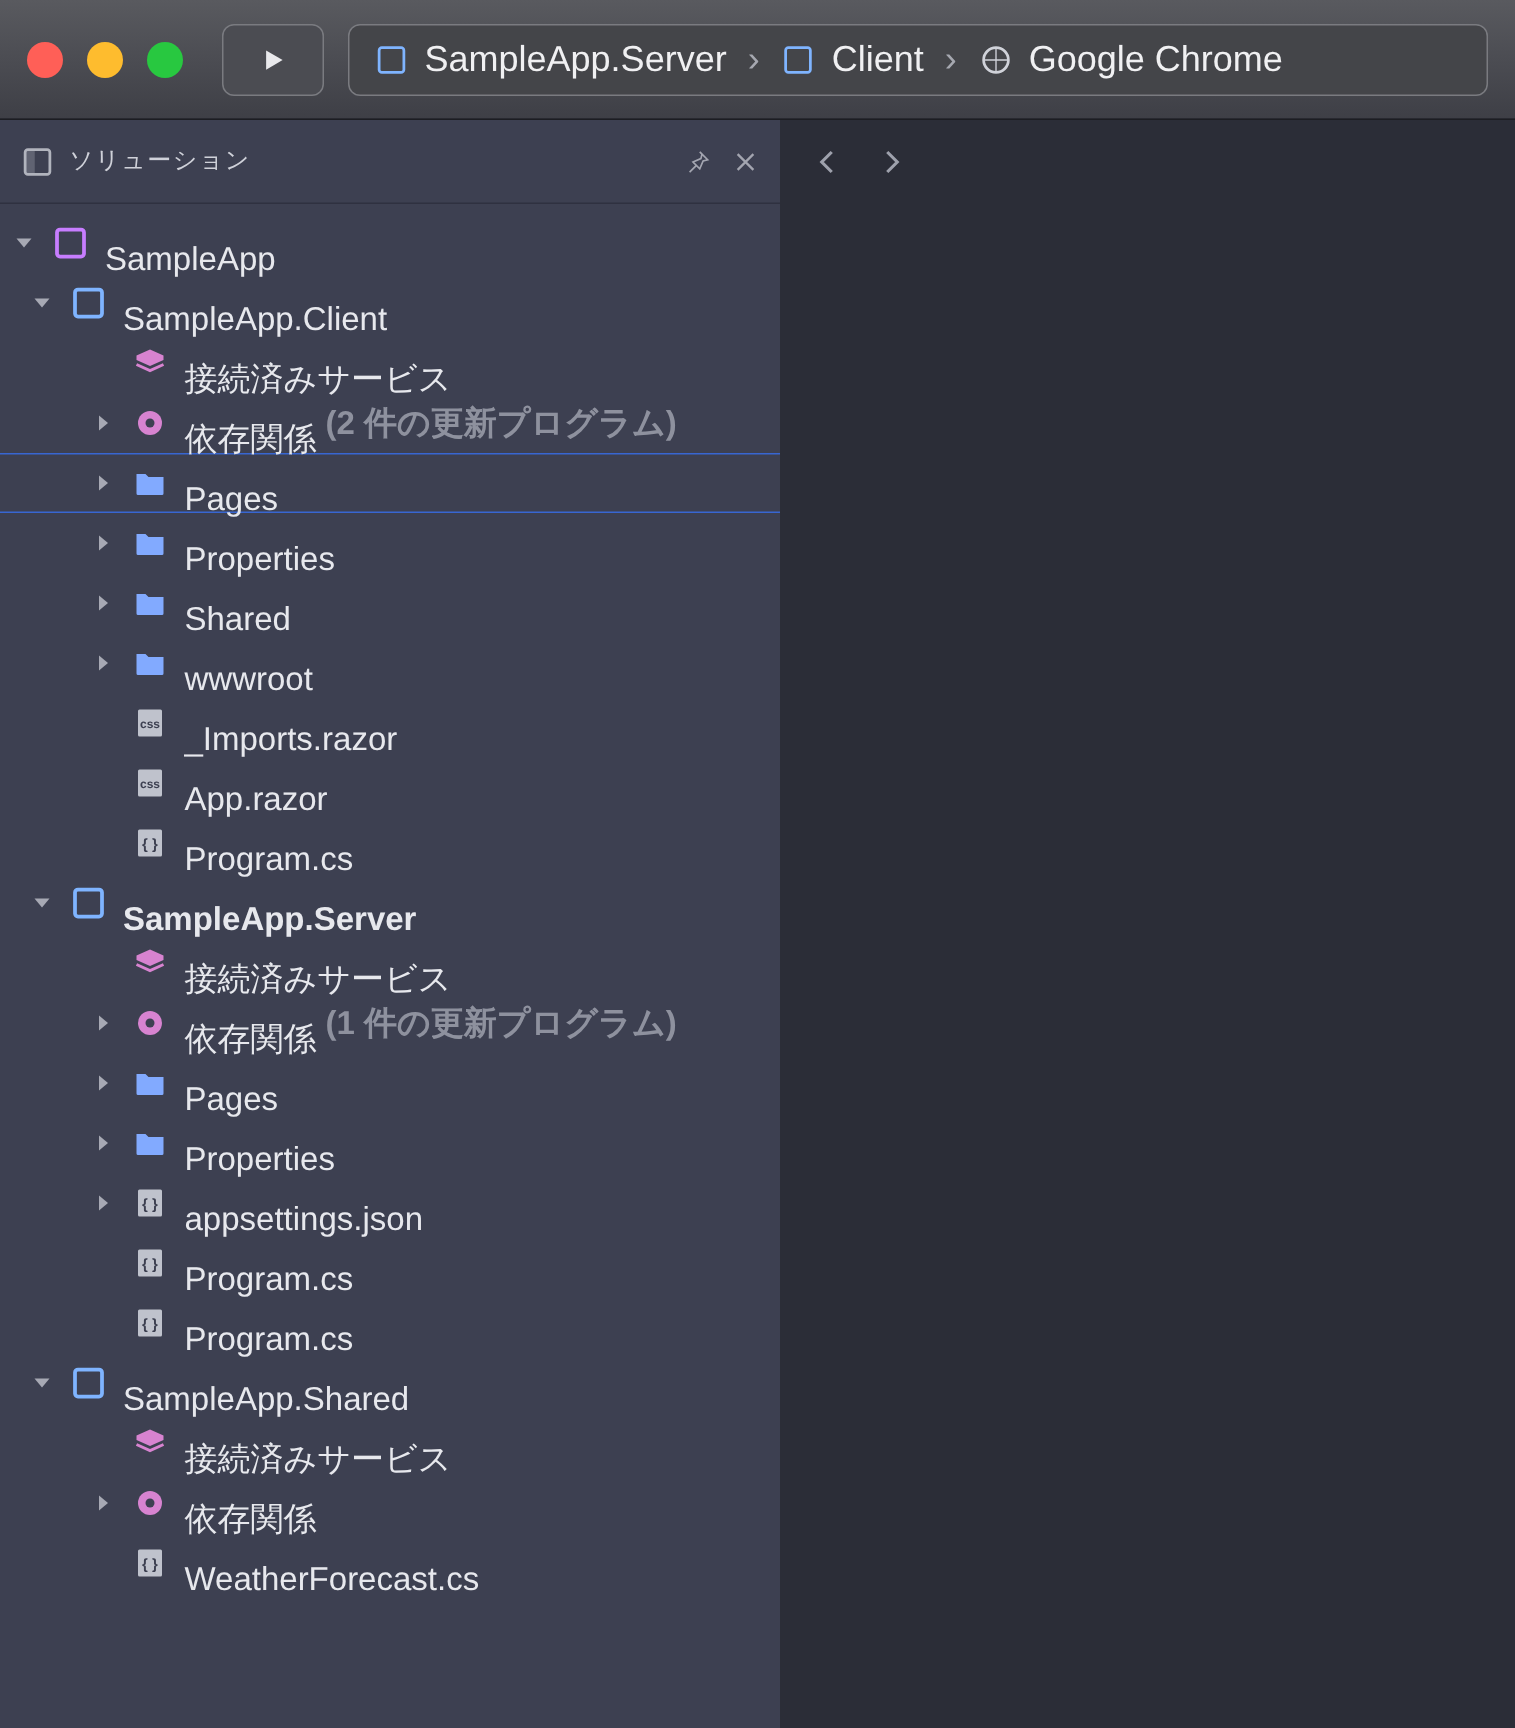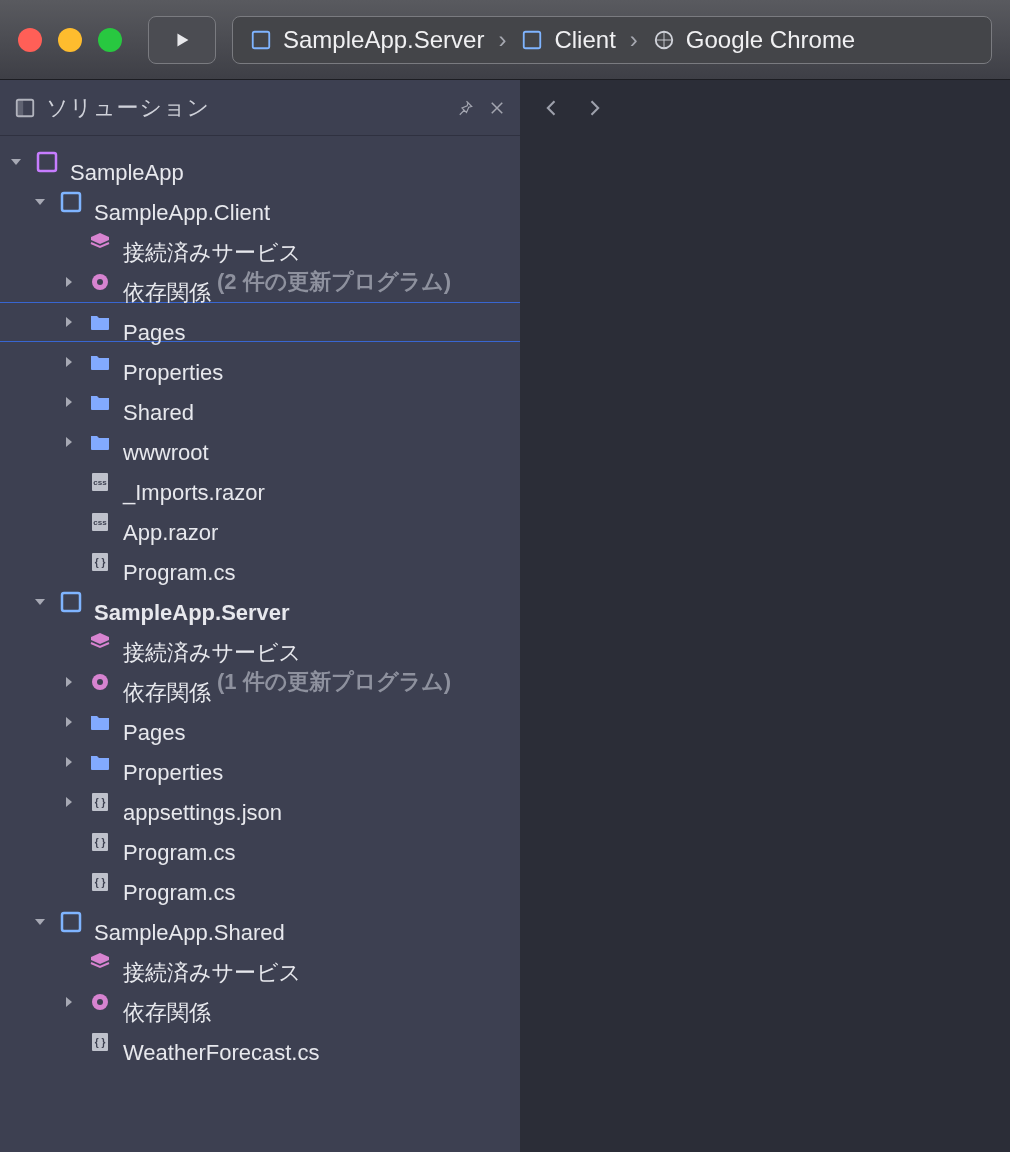--- a/index.html
+++ b/index.html
@@ -79,21 +79,21 @@
     color: #9ea1ac;
   }
   .editor-nav .arrow { width:20px; height:20px; }
 
   
   .panel-header {
     height: 56px;
     display: flex; align-items: center;
     padding: 0 14px;
     color: #cfd1d9;
-    font-size: 22px;
+    font-size: 16px;
     letter-spacing: 1px;
     border-bottom: 1px solid #2f3140;
   }
   .panel-header .spacer { flex: 1; }
   .panel-header .hicon { width: 18px; height: 18px; margin-left: 14px; opacity: .7;}
   .panel-header .title-icon { width:22px; height:22px; margin-right:10px; opacity:.8;}
 
   
   .tree { padding: 6px 0; }
   .row {
@@ -121,21 +121,21 @@
   .row .suffix { color: #8e919e; margin-left: 6px; font-weight: bold; }
   .row.bold .label { font-weight: 600; }
   .row.selected {
     border: 1px solid #3866d1;
     border-left: none; border-right: none;
     background: #3d4051;
   }
 
   
   .ind0 { padding-left: 6px; }
-  .ind1 { padding-left: 30px; }
+  .ind1 { padding-left: 18px; }
   .ind2 { padding-left: 59px; }
 
   
   .clr-purple { color: #c77dff; }
   .clr-blue   { color: #82aaff; }
   .clr-pink   { color: #d783d0; }
   .clr-grey   { color: #bfc2cc; }
   .clr-proj   { color: #7fb4ff; }
 </style>
 </head>

